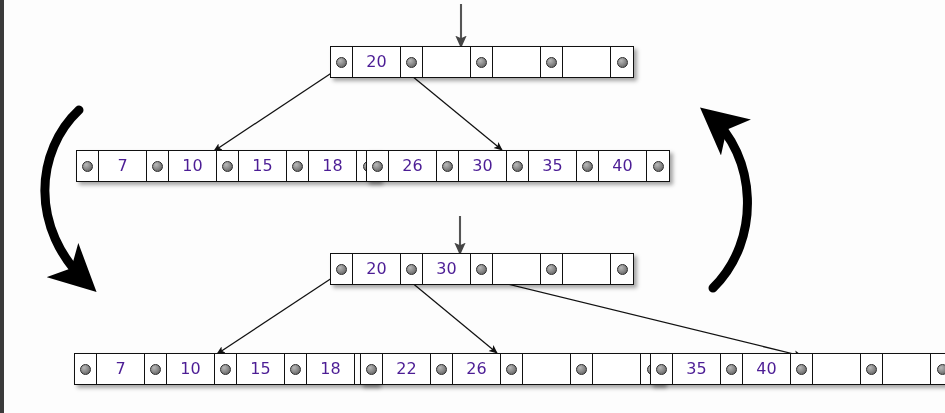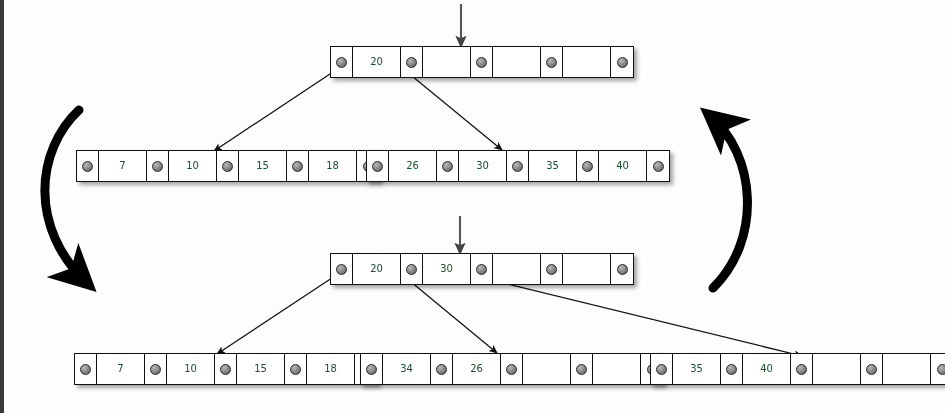--- a/index.html
+++ b/index.html
@@ -41,22 +41,22 @@
     height: 100%;
     display: flex;
     align-items: center;
     justify-content: center;
     background: #ffffff;
   }
   .cell:last-child { border-right: none; }
   .cell.ptr { width: 22px; }
   .cell.key { width: 48px; }
   .cell.key span {
-    font-size: 10px;
-    color: #14532d;
+    font-size: 16px;
+    color: #4c1d95;
     line-height: 1;
     font-family: "DejaVu Sans", sans-serif;
   }
   .dot {
     width: 11px;
     height: 11px;
     border-radius: 50%;
     background: radial-gradient(circle at 35% 30%, #b9b9b9 0%, #8d8d8d 45%, #6e6e6e 75%, #4a4a4a 100%);
     border: 1.2px solid #2b2b2b;
     box-sizing: border-box;
@@ -246,21 +246,21 @@
     <div class="cell ptr">
         <span class="dot"></span>
       </div>
   </div>
 
   <div class="btree-node" style="left:360px; top:353px; height:32px;">
     <div class="cell ptr">
         <span class="dot"></span>
       </div>
     <div class="cell key">
-        <span>34</span>
+        <span>22</span>
       </div>
     <div class="cell ptr">
         <span class="dot"></span>
       </div>
     <div class="cell key">
         <span>26</span>
       </div>
     <div class="cell ptr">
         <span class="dot"></span>
       </div>

